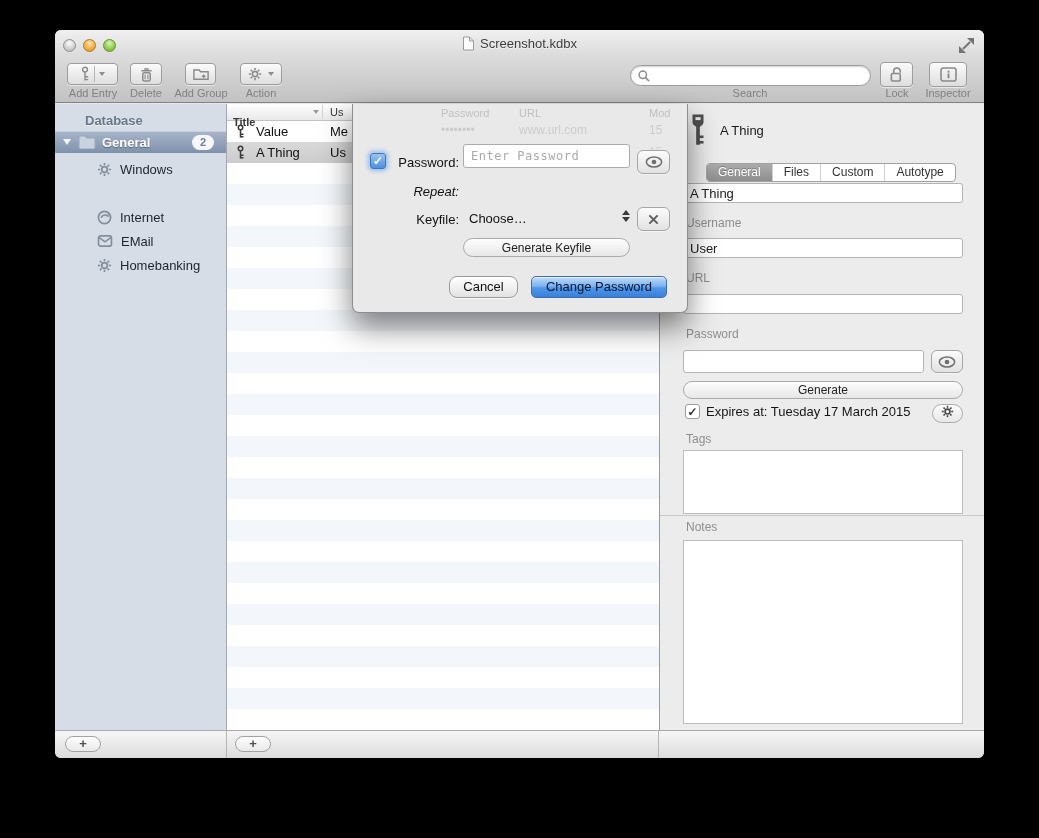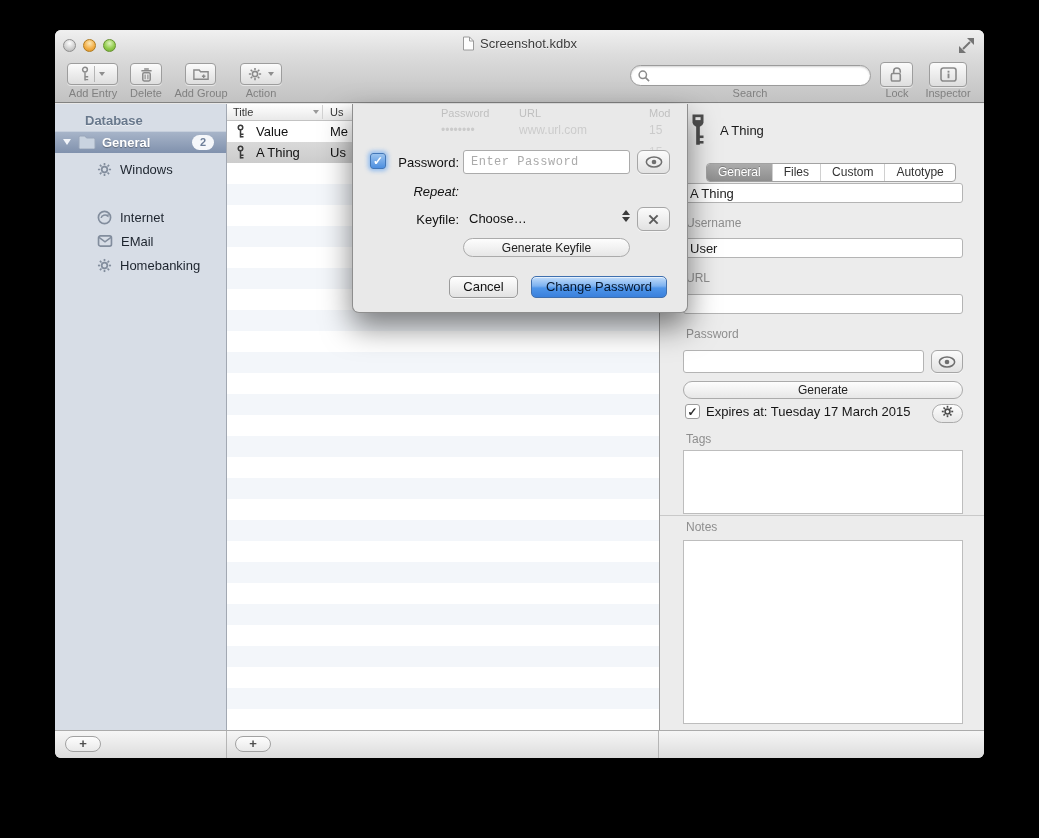--- a/index.html
+++ b/index.html
@@ -54,21 +54,21 @@
               line-height:15px; text-shadow:none; }
   .sb-item { position:absolute; left:0; right:0; height:24px; display:flex; align-items:center;
              font-size:13px; color:#1d242e; }
   .sb-item .ic { margin-left:42px; margin-right:8px; color:#828d9d; display:flex; }
 
   
   .entrylist { flex:1; background:#fff; position:relative; overflow:hidden; }
   .list-header { position:absolute; top:0; left:0; right:0; height:17px;
                  background:linear-gradient(#ffffff,#e9e9e9); border-bottom:1px solid #c3c3c3;
                  font-size:11px; color:#383838; }
-  .col-title { position:absolute; left:6px; top:2px; }
+  .col-title { position:absolute; left:6px; top:12px;font-weight:bold; }
   .sort-arrow { position:absolute; left:86px; top:6px; width:0; height:0;
                 border-left:3.5px solid transparent; border-right:3.5px solid transparent; border-top:4px solid #9a9a9a; }
   .col-sep { position:absolute; left:95px; top:1px; bottom:1px; width:1px; background:#d2d2d2; }
   .col-user { position:absolute; left:103px; top:2px; }
   .lrow { position:absolute; left:0; right:0; height:21px; font-size:13px; color:#111; }
   .lrow .key-ic { position:absolute; left:9px; top:3px; color:#3a3a3a; }
   .lrow .t1 { position:absolute; left:29px; top:3px; }
   .lrow .t2 { position:absolute; left:103px; top:3px; width:26px; overflow:hidden; white-space:nowrap; }
   .row-sel { background:linear-gradient(#d9d9d9,#cccccc); }
   .stripes { position:absolute; top:59px; bottom:0; left:0; right:0;
@@ -421,21 +421,21 @@
     <span class="ghost g-h" style="left:88px;">Password</span>
     <span class="ghost g-h" style="left:166px;">URL</span>
     <span class="ghost g-h" style="left:296px;">Mod</span>
     <span class="ghost g-r" style="left:88px;">••••••••</span>
     <span class="ghost g-r" style="left:166px;">www.url.com</span>
     <span class="ghost g-r" style="left:296px;">15</span>
     <span class="ghost g-r2" style="left:296px;">15</span>
 
     <div class="dlg-chk">✓</div>
     <div class="slabel" style="top:51px;">Password:</div>
-    <input class="sfield" style="top: 46px; font-family: Liberation Mono, monospace;" placeholder="Enter Password">
+    <input class="sfield" style="top: 40px;" placeholder="Enter Password">
     <div class="sq-btn" style="left:284px; top:46px; width:33px; height:24px;">
       <svg width="18" height="12" viewBox="0 0 20 13">
           <ellipse cx="10" cy="6.5" rx="8.5" ry="5.5" fill="none" stroke="#6f6f6f" stroke-width="1.7"></ellipse>
           <circle cx="10" cy="6.5" r="2.6" fill="#6f6f6f"></circle>
         </svg>
     </div>
 
     <div class="slabel" style="top:80px;font-style:italic;">Repeat:</div>
 
     <div class="slabel" style="top:108px;">Keyfile:</div>
@@ -446,17 +446,17 @@
       </div>
     <div class="sq-btn" style="left:284px; top:103px; width:33px; height:24px;">
       <svg width="11" height="11" viewBox="0 0 12 12">
           <line x1="1.5" y1="1.5" x2="10.5" y2="10.5" stroke="#5c5c5c" stroke-width="2.2"></line>
           <line x1="10.5" y1="1.5" x2="1.5" y2="10.5" stroke="#5c5c5c" stroke-width="2.2"></line>
         </svg>
     </div>
 
     <div class="pill-btn" style="left:110px; top:134px; width:167px; height:19px; line-height:18px;">Generate Keyfile</div>
 
-    <div class="btn" style="left:96px; top:172px; width:69px;">Cancel</div>
+    <div class="btn" style="left:96px; top:172px; width:69px;border-radius:8px;">Cancel</div>
     <div class="btn btn-default" style="left:178px; top:172px; width:136px;">Change Password</div>
   </div>
 
 </div>
 
 </body></html>

